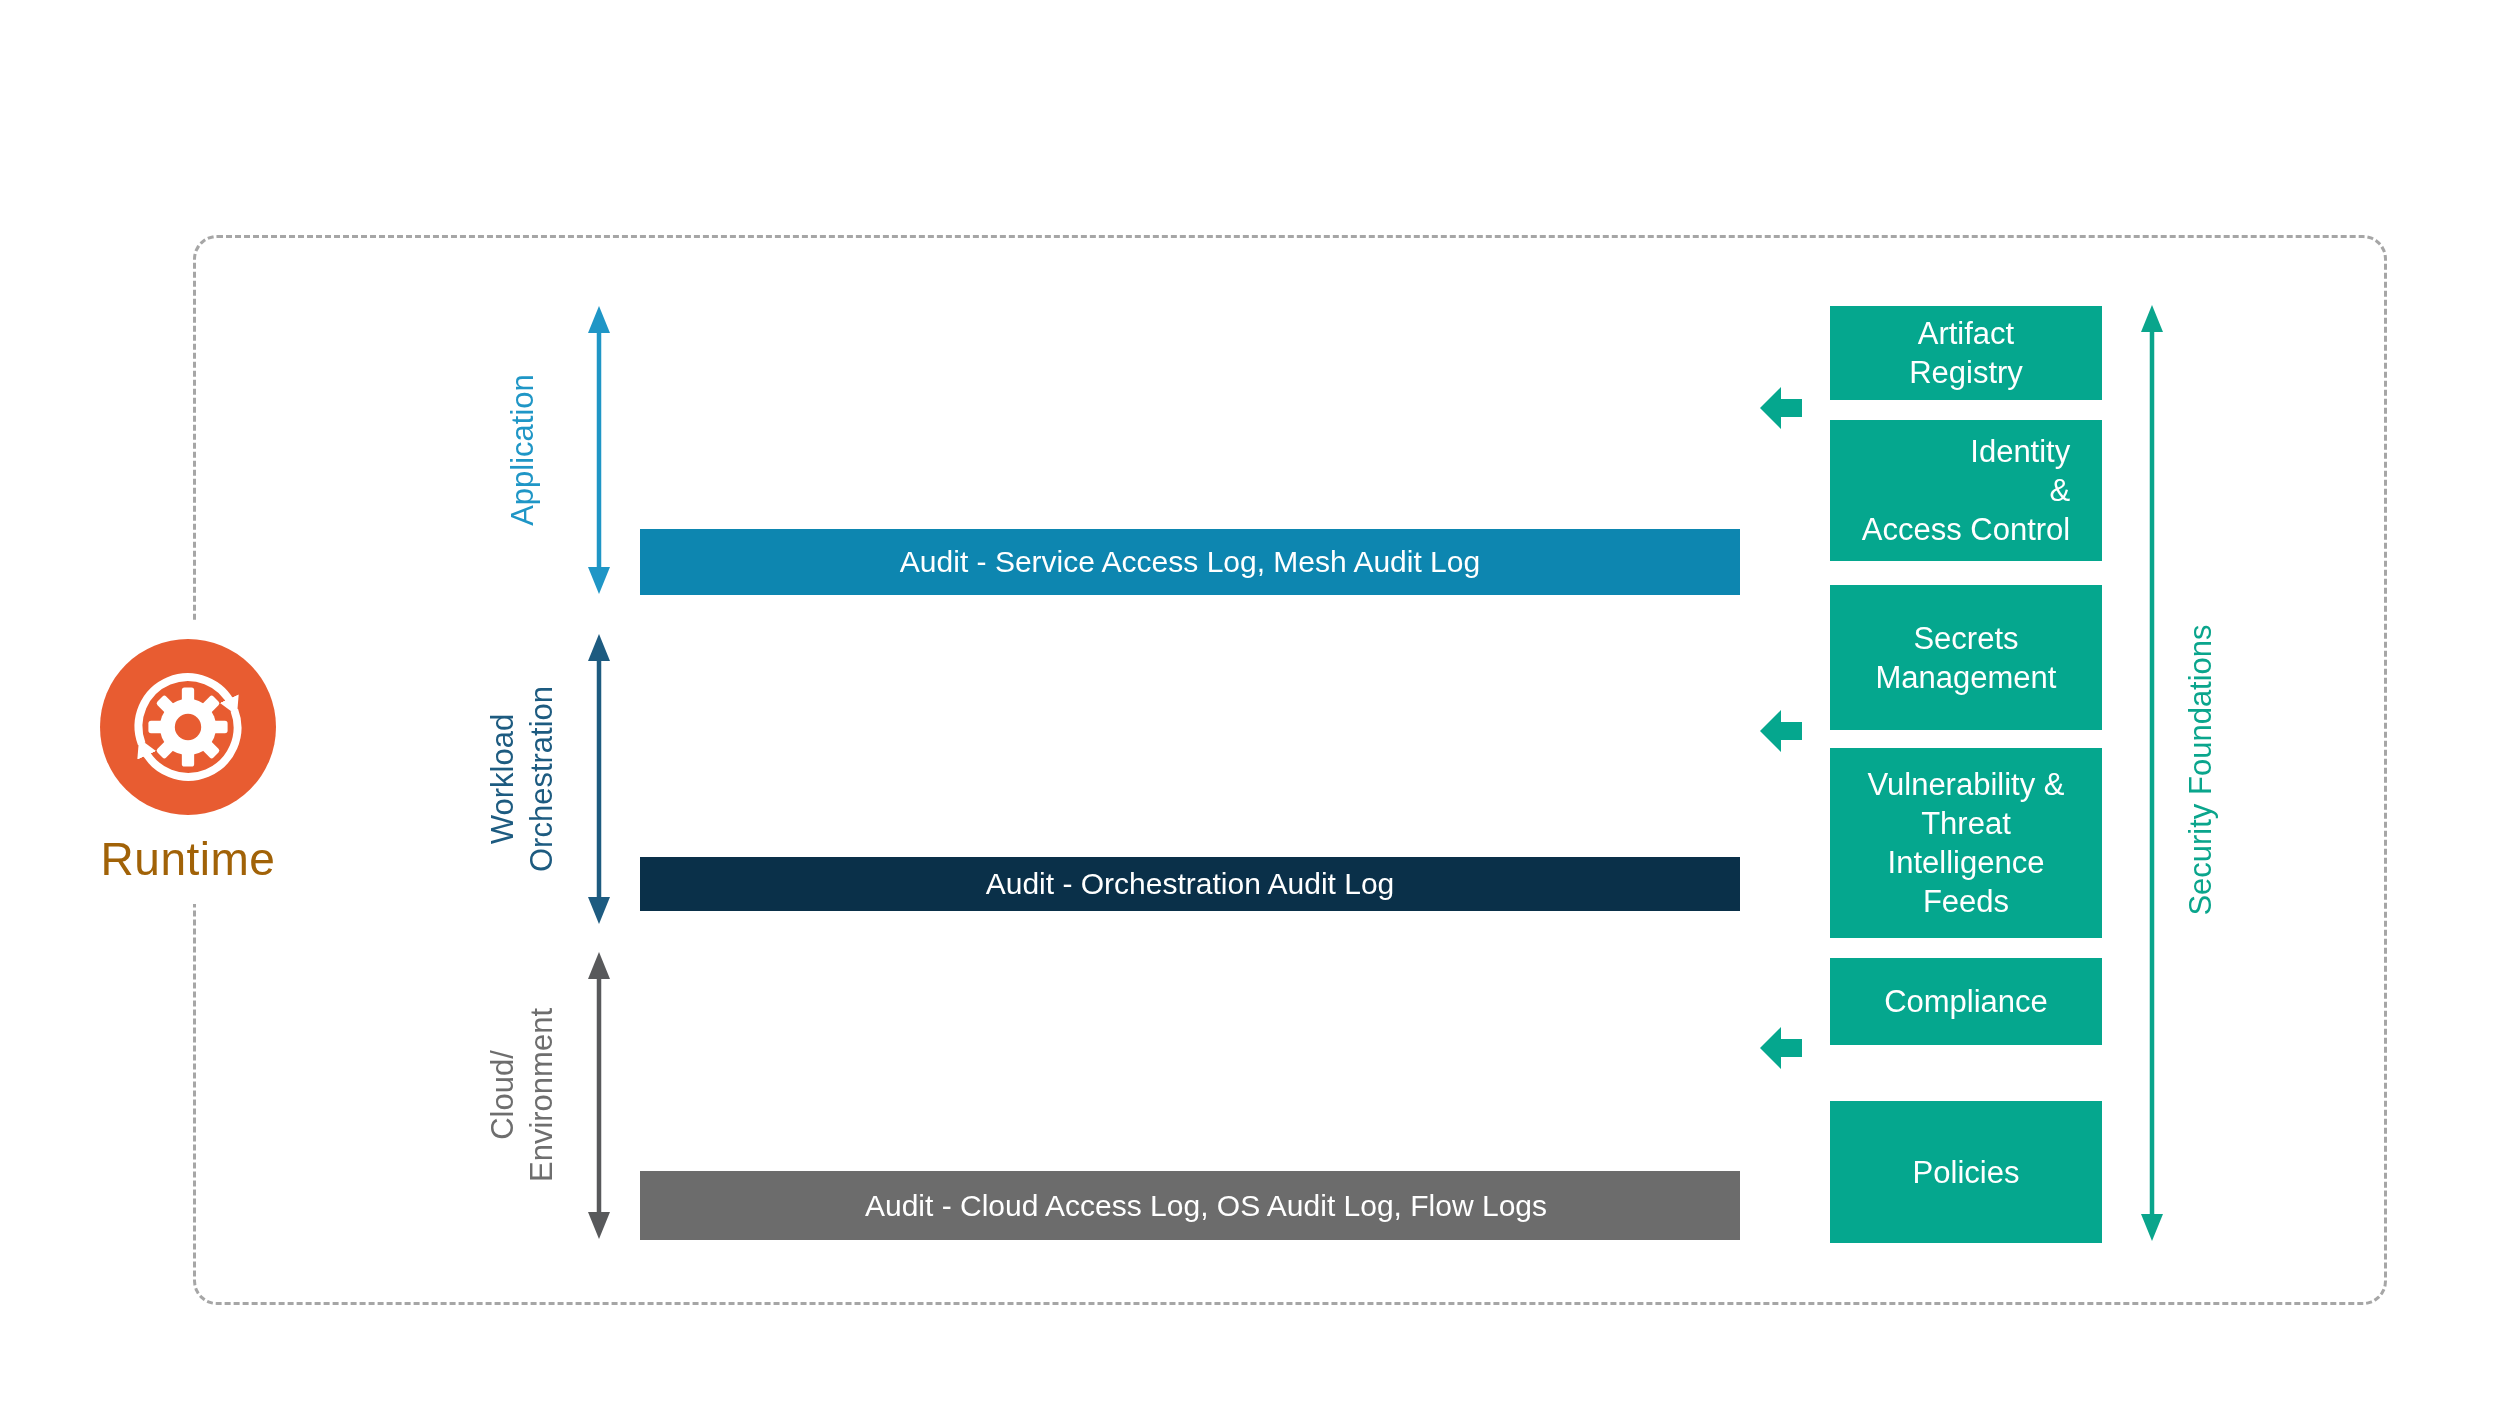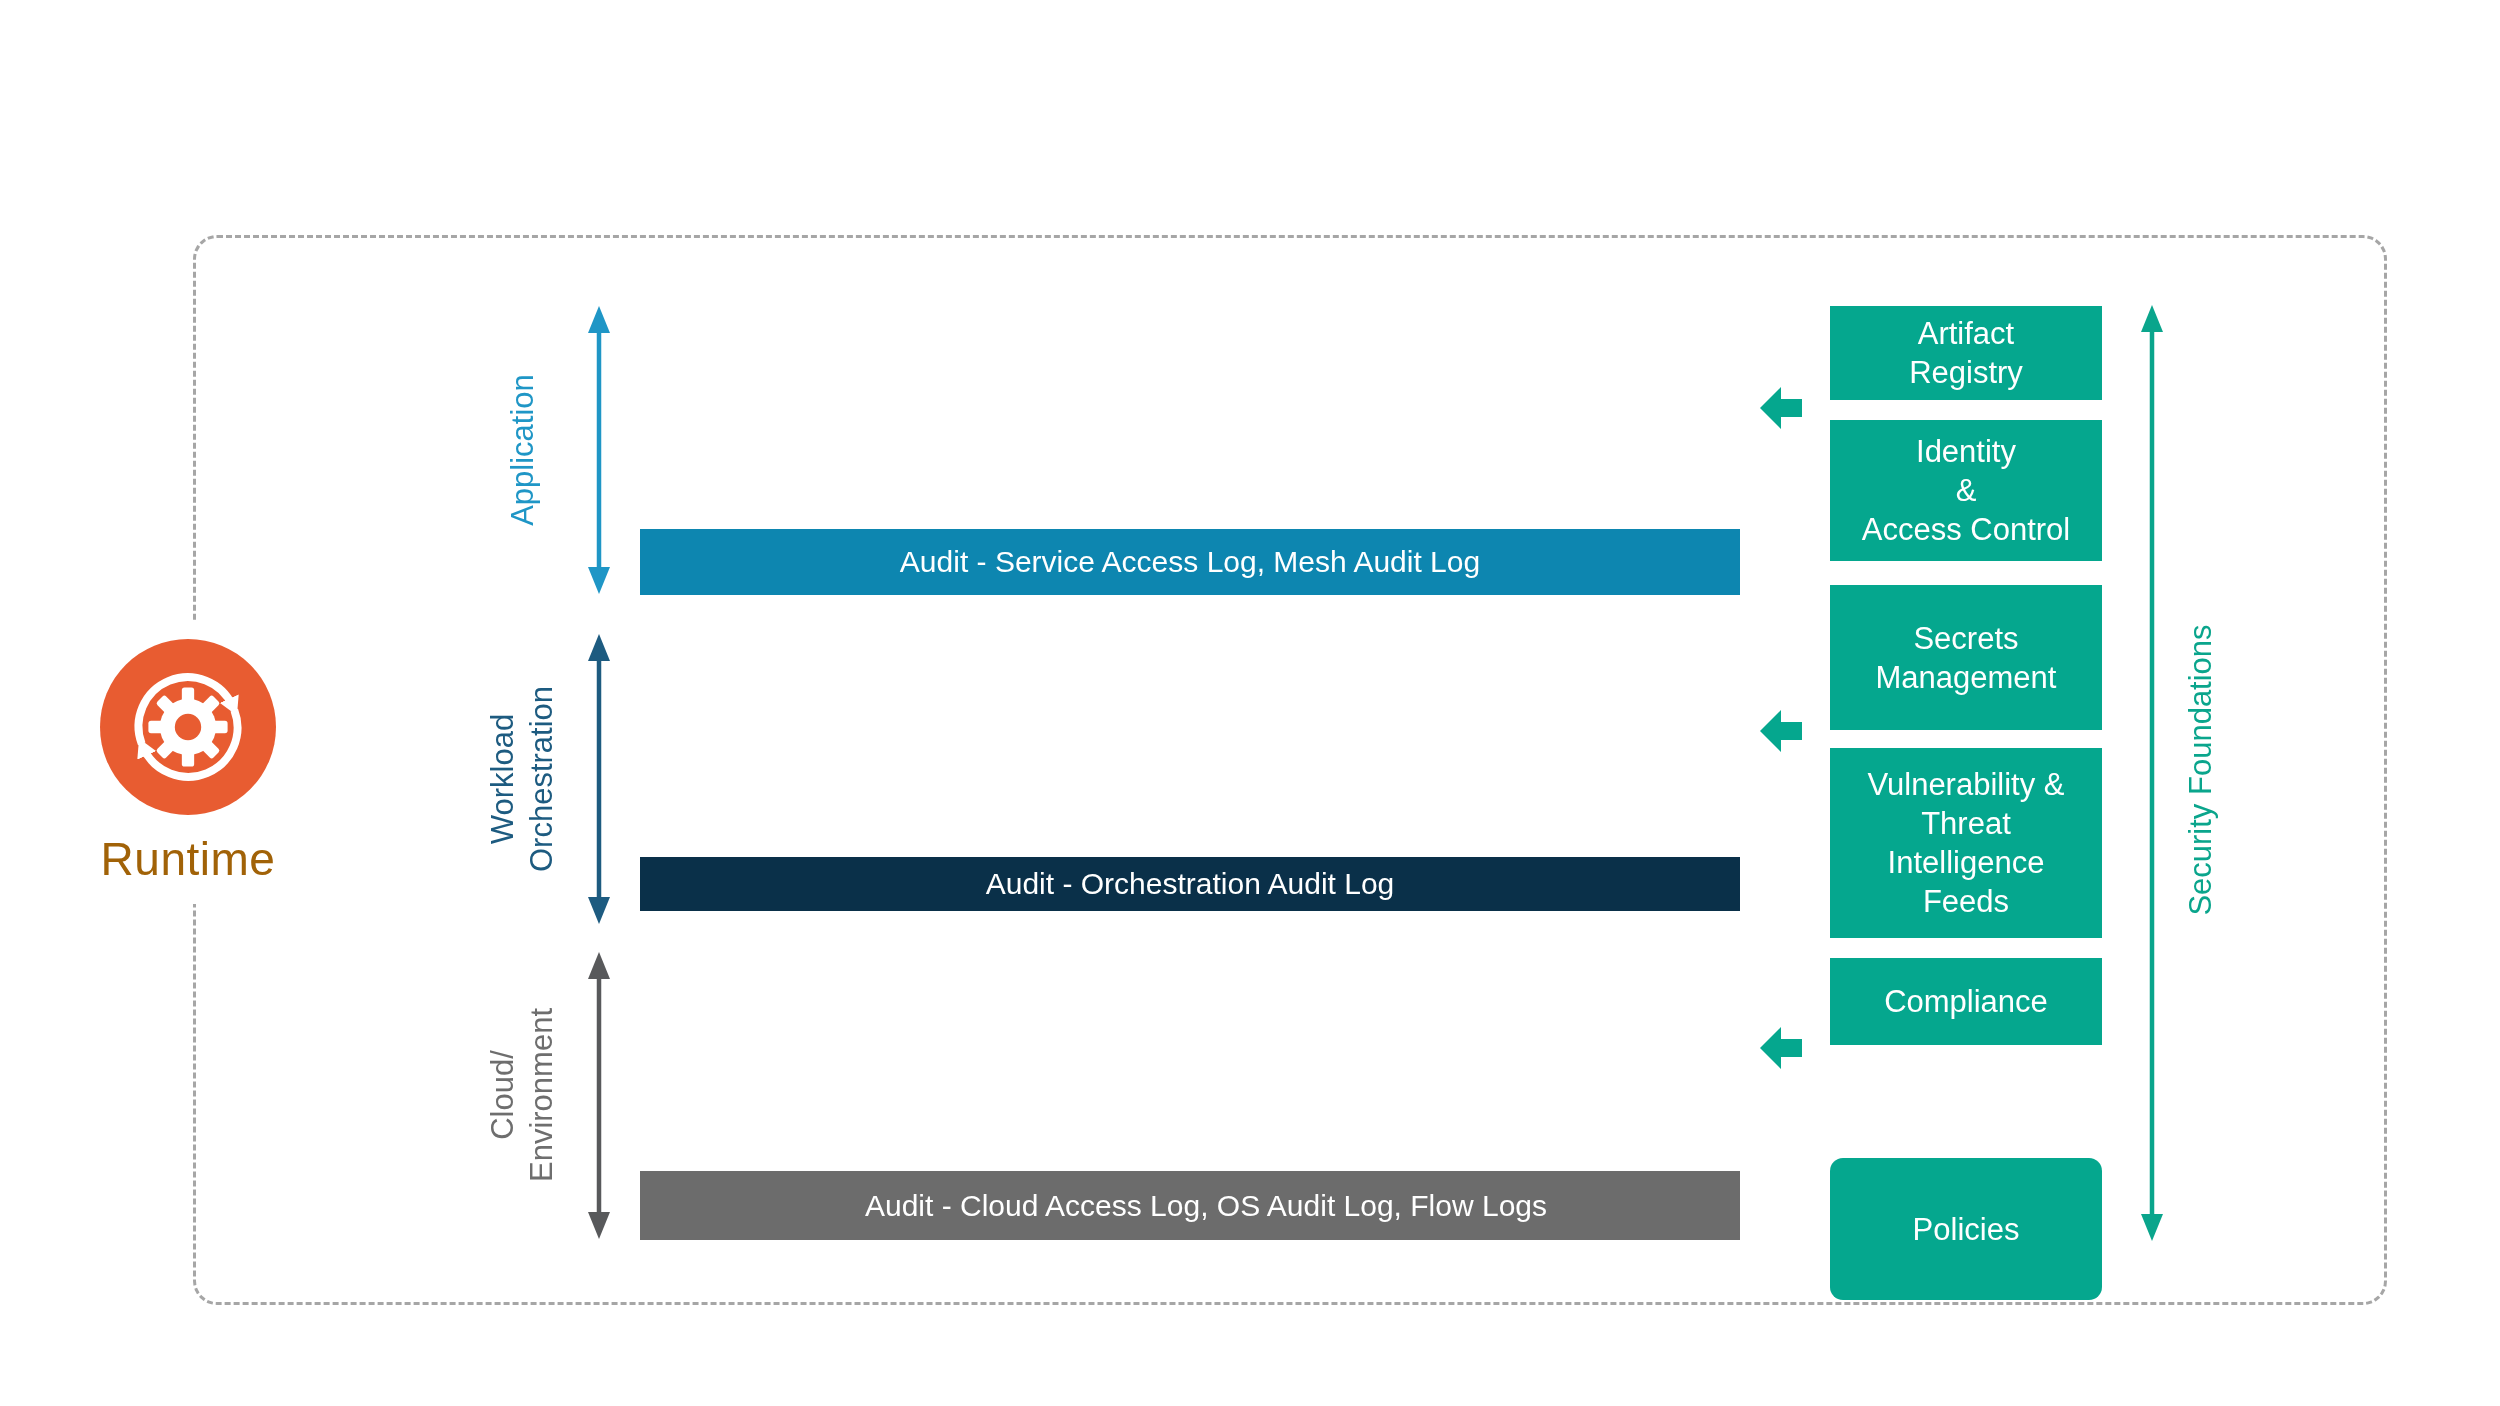--- a/index.html
+++ b/index.html
@@ -245,39 +245,39 @@
     <polygon points="0,24 21,3 21,15 42,15 42,33 21,33 21,45" fill="#05a78e"></polygon>
   </svg>
   <svg class="feed-arrow" style="top:1024px;" width="42" height="48" viewBox="0 0 42 48">
     <polygon points="0,24 21,3 21,15 42,15 42,33 21,33 21,45" fill="#05a78e"></polygon>
   </svg>
 
   <div class="fnd" style="top:306px; height:94px;">
       <span>Artifact
 Registry</span>
     </div>
-  <div class="fnd" style="top:420px; height:141px;">
+  <div class="fnd" style="top:420px; height:141px;text-align:right;">
       <span>Identity
 &amp;
 Access Control</span>
     </div>
   <div class="fnd" style="top:585px; height:145px;">
       <span>Secrets
 Management</span>
     </div>
   <div class="fnd" style="top:748px; height:190px;">
       <span>Vulnerability &amp;
 Threat
 Intelligence
 Feeds</span>
     </div>
   <div class="fnd" style="top:958px; height:87px;">
       <span>Compliance</span>
     </div>
-  <div class="fnd" style="top:1158px; height:142px;border-radius:13px;">
+  <div class="fnd" style="top:1101px; height:142px;">
       <span>Policies</span>
     </div>
 
   <svg class="varrow" style="left:2136px; top:304px;" width="32" height="938" viewBox="0 0 32 938">
     <line x1="16" y1="24" x2="16" y2="914" stroke="#0aa58c" stroke-width="4.5"></line>
     <polygon points="16,1 5,28 27,28" fill="#0aa58c"></polygon>
     <polygon points="16,937 5,910 27,910" fill="#0aa58c"></polygon>
   </svg>
   <div class="vlabel" style="left:2200px; top:770px; color:#0aa58c;"><span>Security Foundations</span></div>
 

